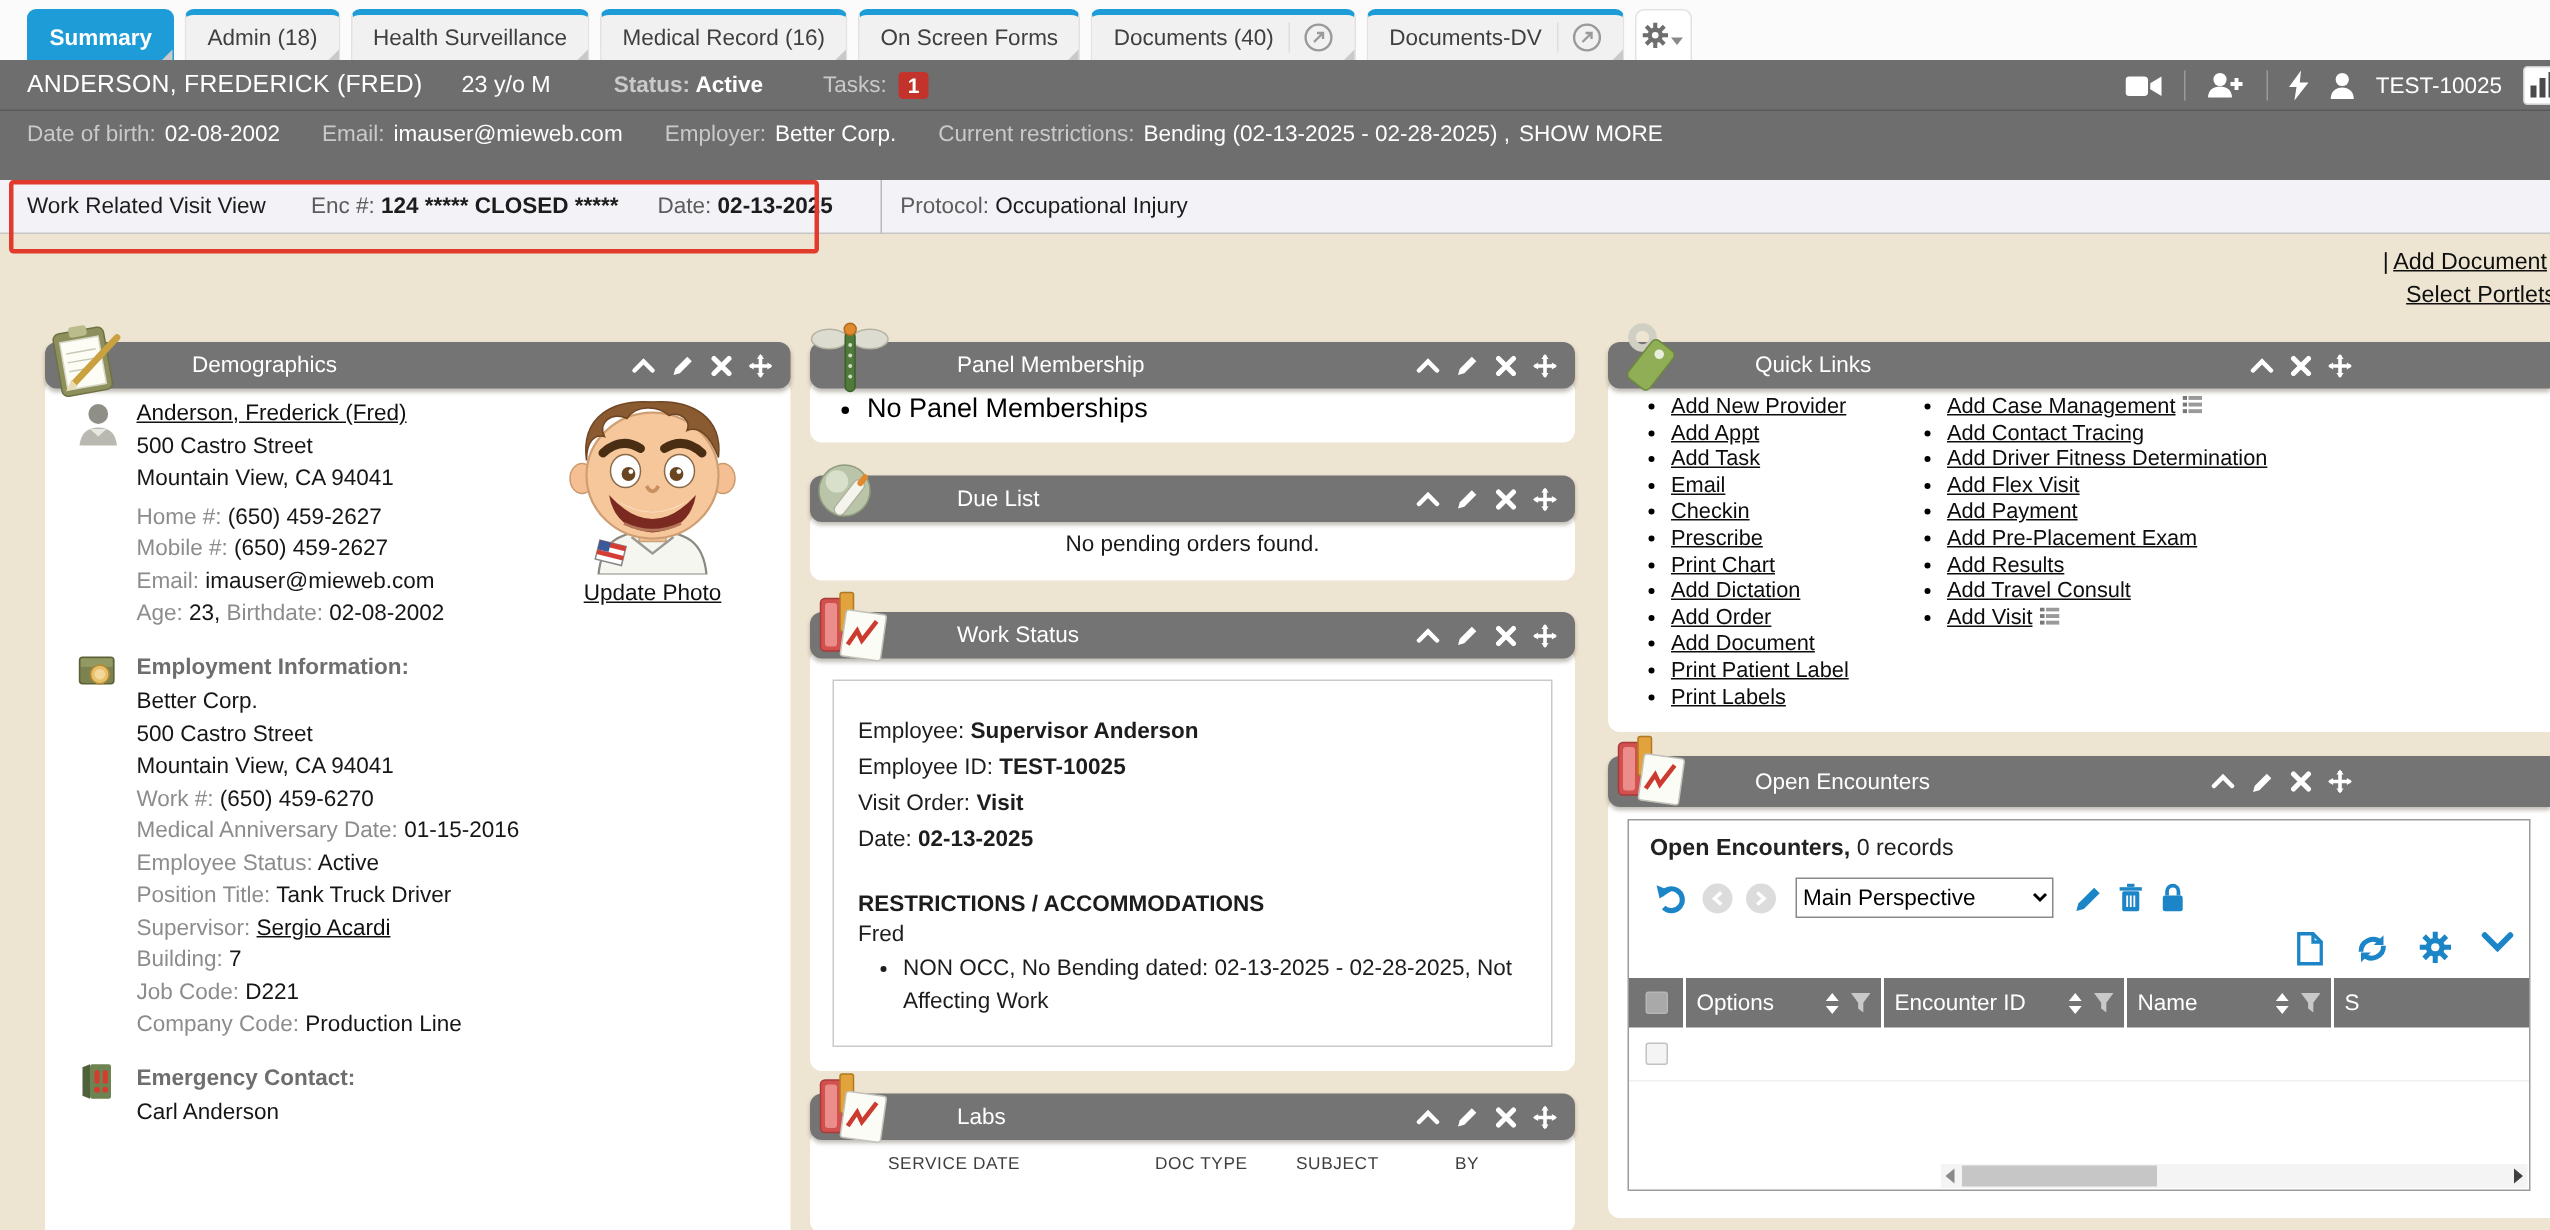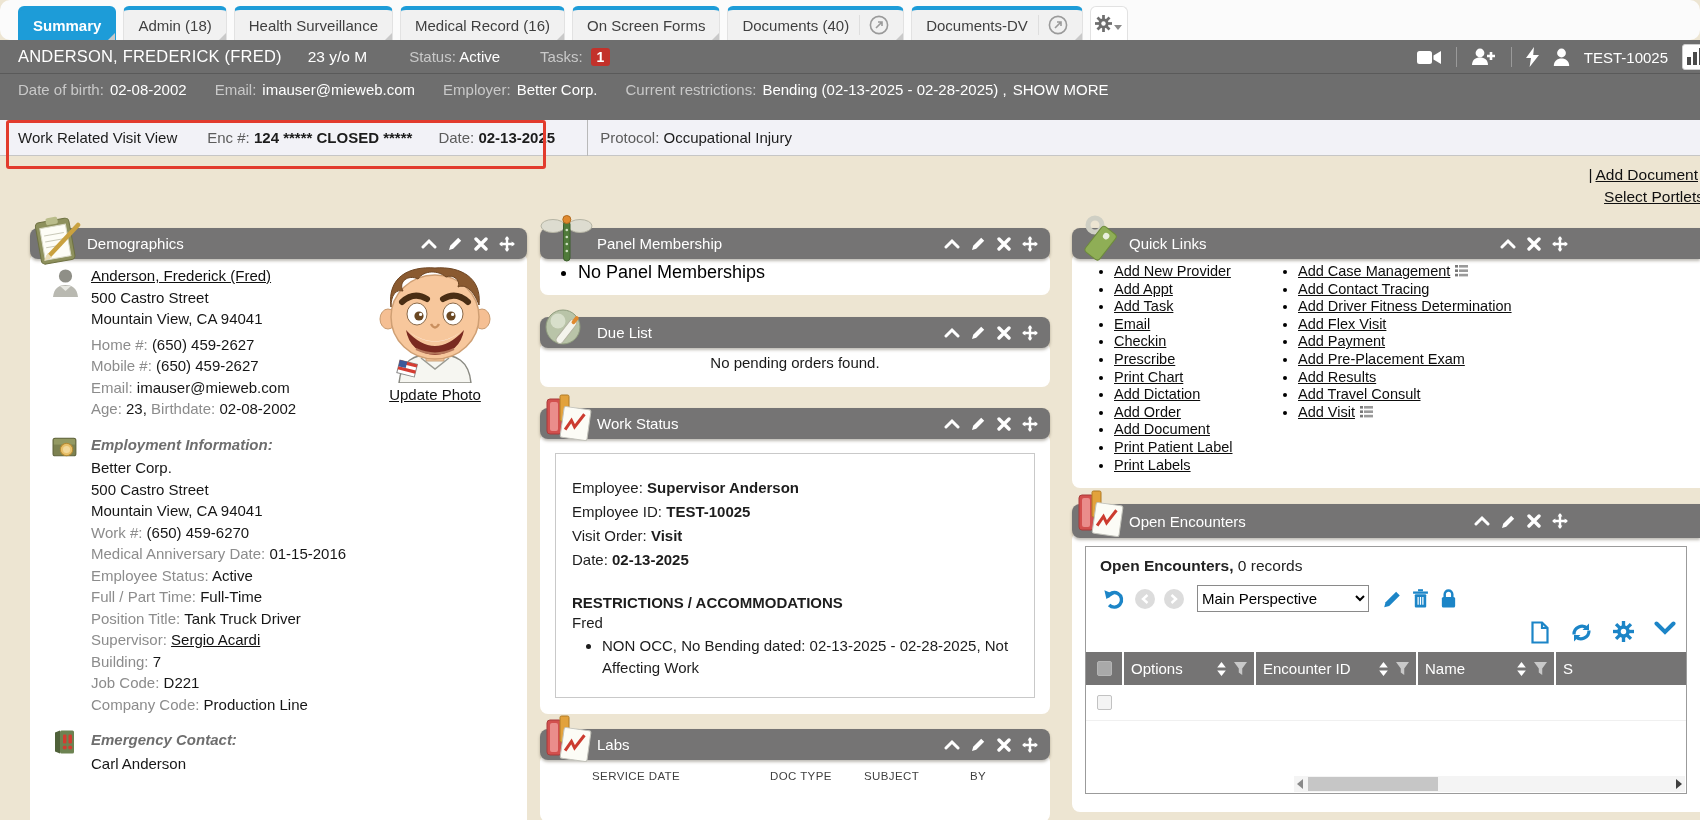--- a/index.html
+++ b/index.html
@@ -1,34 +1,34 @@
 <!DOCTYPE html>
 <html><head>
 <meta charset="utf-8">
 <style>
   * { margin:0; padding:0; box-sizing:border-box; }
   html,body { background:#fff; }
   body { font-family:"Liberation Sans","DejaVu Sans",sans-serif; }
   .screen { position:relative; width:1700px; height:820px; overflow:hidden; background:#ede5d2; }
 
   
-  .tabbar { position:absolute; left:0; top:0; width:1700px; height:40px; background:#fbfbfb; display:flex; align-items:flex-end; padding-left:18px; gap:7px;border-radius:10px; }
+  .tabbar { position:absolute; left:0; top:0; width:1700px; height:40px; background:#fbfbfb; display:flex; align-items:flex-end; padding-left:18px; gap:7px; }
   .tab { position:relative; height:34px; background:#f1f1f1; border:1px solid #e2e2e2; border-bottom:none; border-radius:6px 6px 0 0; border-top:4px solid #1d9cd8; display:flex; align-items:center; padding:0 14px; font-size:15px; color:#3f3f3f; cursor:pointer; }
   .tab::after { content:""; position:absolute; right:0; bottom:0; border-left:7px solid transparent; border-bottom:7px solid #c9c9c9; }
   .tab.active { background:#1d9cd8; border-color:#1d9cd8; color:#fff; font-weight:bold; }
   .tab .popout { margin-left:10px; padding-left:9px; border-left:1px solid #dedede; display:flex; align-items:center; }
   .gear-tab { position:relative; height:34px; width:38px; background:#fff; border:1px solid #e2e2e2; border-bottom:none; border-radius:6px 6px 0 0; display:flex; align-items:center; justify-content:center; cursor:pointer; }
   .gear-tab .drop { width:0; height:0; border-left:4px solid transparent; border-right:4px solid transparent; border-top:5px solid #8a8a8a; margin-left:2px; margin-top:8px; }
 
   
   .patient-bar { position:absolute; left:0; top:40px; width:1700px; height:34px; background:#6e6e6e; color:#fff; display:flex; align-items:center; padding-left:18px; border-bottom:1px solid rgba(0,0,0,.18); }
   .pname { font-size:16.5px; letter-spacing:.2px; }
   .page-sex { font-size:15.5px; margin-left:26px; }
   .dim-label { color:#c9c9c9; }
-  .pstatus { margin-left:42px; font-size:15px; }
+  .pstatus { margin-left:42px; font-size:15px;font-weight:bold; }
   .ptasks { margin-left:40px; font-size:15px; display:flex; align-items:center; gap:8px; }
   .badge-red { background:#c3322b; color:#fff; font-weight:bold; font-size:14px; padding:1px 6px; border-radius:3px; }
   .pb-right { position:absolute; right:0; top:0; height:34px; display:flex; align-items:center; gap:14px; padding-right:0; }
   .pb-right .vdiv { width:1px; height:20px; background:#9a9a9a; }
   .pid { font-size:15px; color:#fff; }
   .chartbox { width:26px; height:26px; background:#fff; border:1px solid #cfcfcf; border-radius:3px; display:flex; align-items:flex-end; justify-content:center; gap:2px; padding:4px 3px; margin-right:-8px; }
   .chartbox i { display:block; width:4px; background:#4a4a4a; }
 
   .info-bar { position:absolute; left:0; top:74px; width:1700px; height:46px; background:#6e6e6e; color:#fff; font-size:15px; padding:5px 0 0 18px; }
   .info-row { height:20px; display:flex; align-items:center; gap:6px; white-space:nowrap; }
@@ -51,41 +51,41 @@
   .top-links .sep { text-decoration:none; margin-right:3px; }
   .top-links .row2 { margin-top:4px; margin-right:-6px; }
 
   .col { position:absolute; top:72px; }
   .col1 { left:30px; width:497px; }
   .col2 { left:540px; width:510px; }
   .col3 { left:1072px; width:628px; }
 
   
   .portlet { position:relative; margin-bottom:0; }
-  .phead { position:relative; height:31px; background:#757474; border-radius:8px; color:#fff; display:flex; align-items:center; padding-left:57px; font-size:15px; z-index:2; box-shadow:0 2px 3px rgba(70,60,40,.35); }
+  .phead { position:relative; height:31px; background:#757474; border-radius:8px; color:#fff; display:flex; align-items:center; padding-left:98px; font-size:15px; z-index:2; box-shadow:0 2px 3px rgba(70,60,40,.35); }
   .col3 .phead { border-radius:8px 0 0 8px; }
   .pbody { position:relative; background:#fff; border-radius:8px; margin-top:-6px; padding-top:12px; z-index:1; }
   .col3 .pbody { border-radius:8px 0 0 8px; }
   .picon { position:absolute; left:-2px; top:-14px; z-index:3; }
   .pctrl { position:absolute; right:12px; top:0; height:31px; display:flex; align-items:center; gap:11px; z-index:4; }
   .pctrl.inset { right:132px; }
   .pctrl svg { display:block; cursor:pointer; }
 
   
   .demo-body { padding:12px 14px 10px 16px; font-size:15px; color:#161616; min-height:610px; }
   .demo-body .lab { color:#8c8c8c; }
   .photo-box { float:right; width:152px; text-align:center; margin:-4px 2px 6px 8px; }
   .photo-box a { font-size:15px; color:#101010; text-decoration:underline; cursor:pointer; }
   .name-block { position:relative; padding-left:45px; line-height:21.5px; margin-bottom:4px; }
   .bust { position:absolute; left:6px; top:2px; }
   .name-link { color:#101010; text-decoration:underline; cursor:pointer; }
   .fieldline { padding-left:45px; line-height:21.5px; }
   .sec { position:relative; padding-left:45px; margin-top:14px; line-height:21.5px; }
   .sec .sicon { position:absolute; left:6px; top:0; }
-  .sec h4 { font-size:15px; color:#6e6e6e; font-weight:bold; margin-bottom:2px;font-style:italic; }
+  .sec h4 { font-size:15px; color:#6e6e6e; font-weight:bold; margin-bottom:2px; }
   .ulink { color:#101010; text-decoration:underline; cursor:pointer; }
 
   
   .bullet-body { padding:9px 14px 12px 22px; font-size:18px; }
   .bullet-body ul { list-style:disc; margin-left:16px; }
   .center-body { padding:12px 0 16px 0; font-size:15px; text-align:center; color:#1a1a1a; }
 
   
   .ws-box { border:1px solid #c9c9c9; margin:8px 15px 14px 15px; padding:22px 16px 18px 16px; font-size:15px; color:#1d1d1d; }
   .ws-box .row { line-height:24px; }
@@ -400,21 +400,20 @@
                   <circle cx="14" cy="15" r="3.4" fill="#f2d89a"></circle>
                 </svg>
             </span>
             <h4>Employment Information:</h4>
             <div>Better Corp.</div>
             <div>500 Castro Street</div>
             <div>Mountain View, CA 94041</div>
             <div><span class="lab">Work #:</span> <span>(650) 459-6270</span></div>
             <div><span class="lab">Medical Anniversary Date:</span> <span>01-15-2016</span></div>
             <div><span class="lab">Employee Status:</span> <span>Active</span></div>
-            <div><span class="lab">Full / Part Time:</span> <span>Full-Time</span></div>
             <div><span class="lab">Position Title:</span> <span>Tank Truck Driver</span></div>
             <div><span class="lab">Supervisor:</span> <a class="ulink">Sergio Acardi</a></div>
             <div><span class="lab">Building:</span> <span>7</span></div>
             <div><span class="lab">Job Code:</span> <span>D221</span></div>
             <div><span class="lab">Company Code:</span> <span>Production Line</span></div>
           </div>
 
           <div class="sec">
             <span class="sicon">
               <svg width="26" height="27" viewBox="0 0 26 26">

